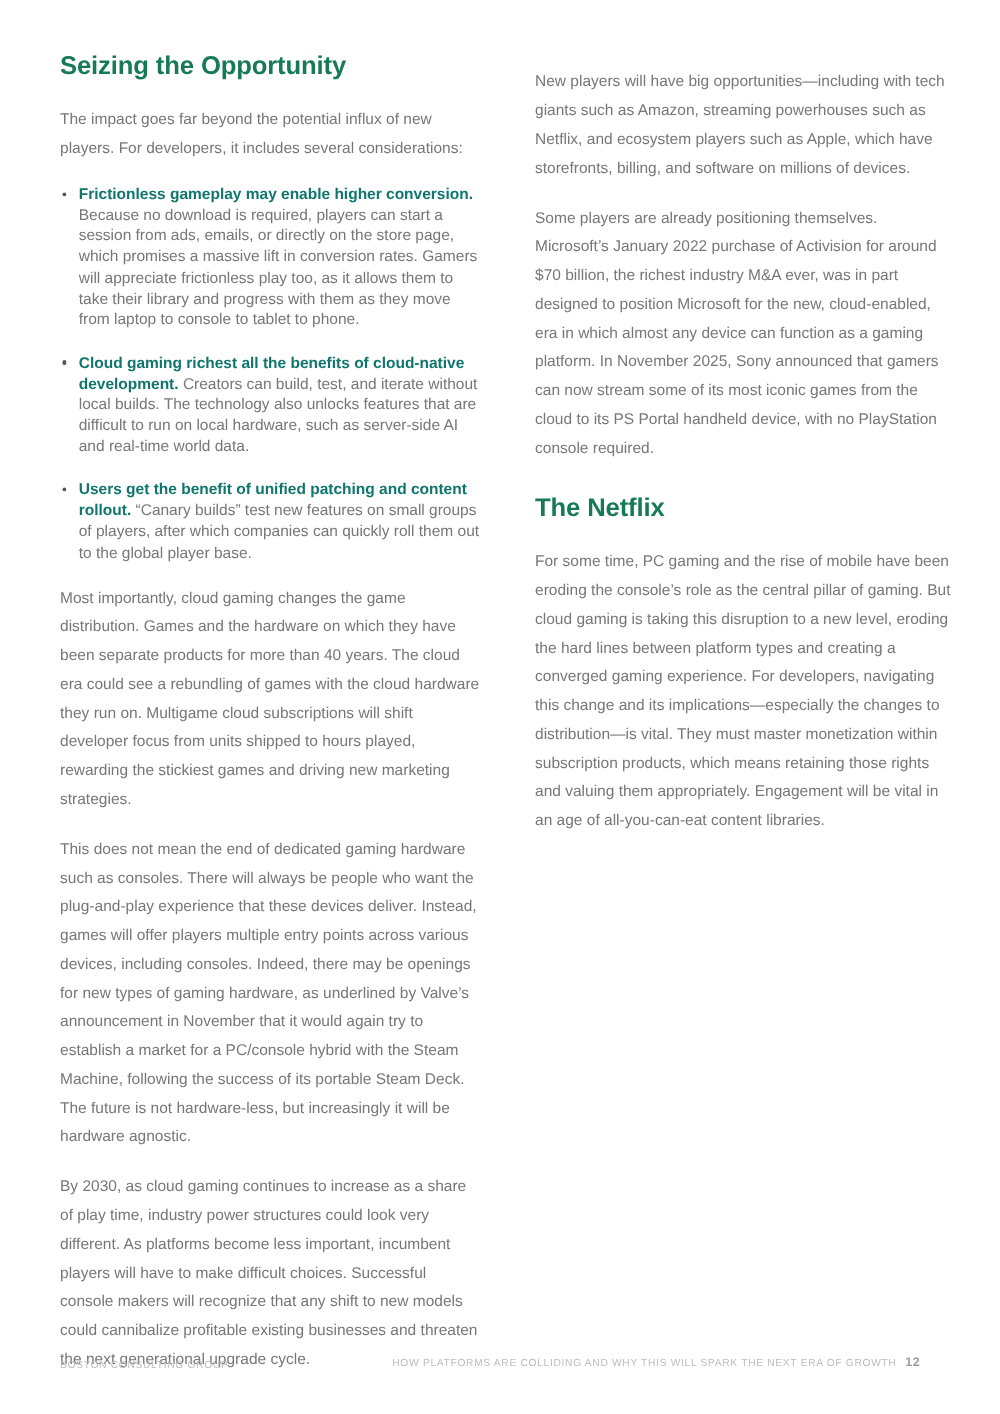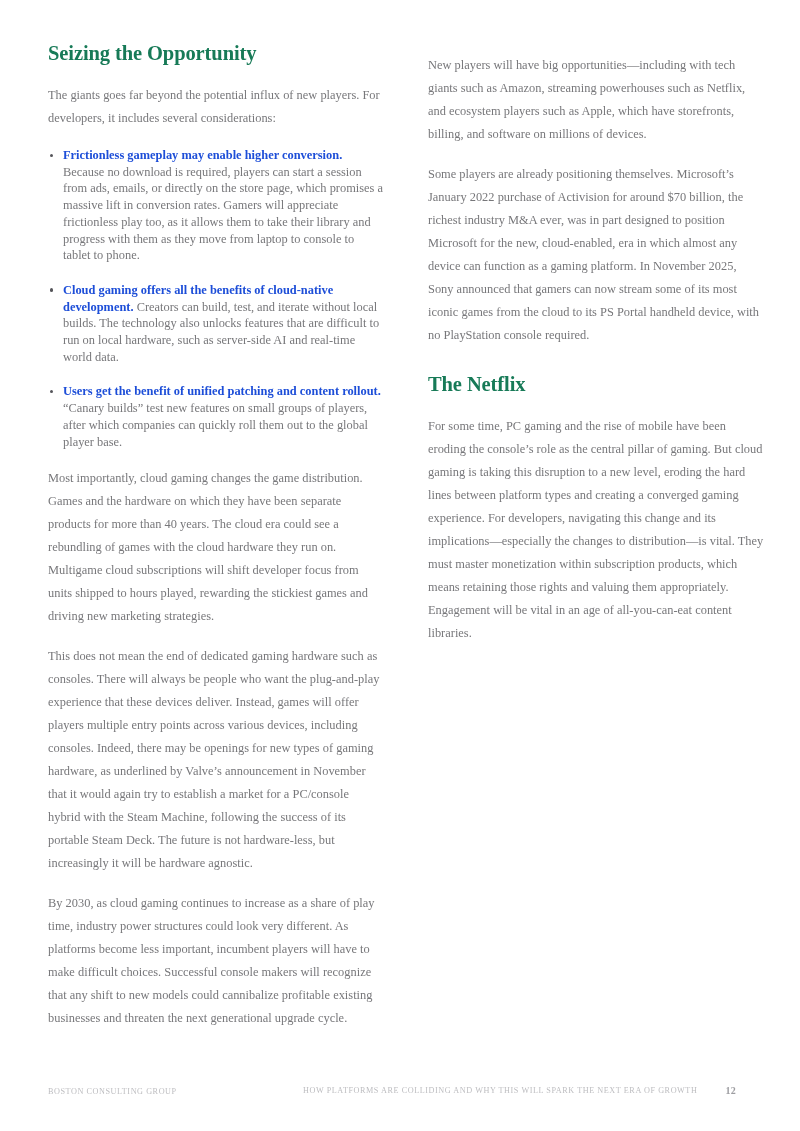--- a/index.html
+++ b/index.html
@@ -12,21 +12,20 @@
     height: 1131px;
     position: relative;
     font-family: "Liberation Sans", sans-serif;
     -webkit-font-smoothing: antialiased;
   }
   .page {
     position: absolute;
     inset: 0;
     background: #ffffff;
     padding: 0;
-    font-family: Liberation Serif, serif;
   }
   .columns {
     position: absolute;
     top: 40px;
     left: 48px;
     right: 48px;
     display: flex;
     gap: 44px;
   }
   .col {
@@ -72,21 +71,21 @@
     position: absolute;
     left: 2px;
     top: 6.5px;
     width: 3.2px;
     height: 3.2px;
     border-radius: 50%;
     background: #55555a;
   }
   .lead {
     font-weight: bold;
-    color: #1d4ed8;
+    color: #0f766e;
   }
 
   .footer {
     position: absolute;
     left: 48px;
     right: 64px;
     bottom: 35px;
     height: 14px;
     display: flex;
     align-items: flex-end;
@@ -95,21 +94,21 @@
     font-size: 8.2px;
     letter-spacing: 0.55px;
     color: #bdbdc0;
     text-transform: uppercase;
     white-space: nowrap;
   }
   .footer-right {
     margin-left: auto;
     display: flex;
     align-items: center;
-    gap: 28px;
+    gap: 7px;
   }
   .footer-title {
     font-size: 8.2px;
     letter-spacing: 0.55px;
     color: #bdbdc0;
     text-transform: uppercase;
     white-space: nowrap;
   }
   .footer-page {
     font-size: 10px;
@@ -122,30 +121,30 @@
 <body>
 
 <div class="page">
 
   <div class="columns">
 
     <div class="col">
 
       <h1 class="section-heading">Seizing the Opportunity</h1>
 
-      <p class="body-text">The giants goes far beyond the potential influx of new players. For developers, it includes several considerations:</p>
+      <p class="body-text">The impact goes far beyond the potential influx of new players. For developers, it includes several considerations:</p>
 
       <ul class="bullet-list">
         <li>
           <span class="bullet-dot"></span>
           <span class="lead">Frictionless gameplay may enable higher conversion.</span><span> Because no download is required, players can start a session from ads, emails, or directly on the store page, which promises a massive lift in conversion rates. Gamers will appreciate frictionless play too, as it allows them to take their library and progress with them as they move from laptop to console to tablet to phone.</span>
         </li>
         <li>
           <span class="bullet-dot"></span>
-          <span class="lead">Cloud gaming offers all the benefits of cloud-native development.</span><span> Creators can build, test, and iterate without local builds. The technology also unlocks features that are difficult to run on local hardware, such as server-side AI and real-time world data.</span>
+          <span class="lead">Cloud gaming richest all the benefits of cloud-native development.</span><span> Creators can build, test, and iterate without local builds. The technology also unlocks features that are difficult to run on local hardware, such as server-side AI and real-time world data.</span>
         </li>
         <li>
           <span class="bullet-dot"></span>
           <span class="lead">Users get the benefit of unified patching and content rollout.</span><span> “Canary builds” test new features on small groups of players, after which companies can quickly roll them out to the global player base.</span>
         </li>
       </ul>
 
       <p class="body-text">Most importantly, cloud gaming changes the game distribution. Games and the hardware on which they have been separate products for more than 40 years. The cloud era could see a rebundling of games with the cloud hardware they run on. Multigame cloud subscriptions will shift developer focus from units shipped to hours played, rewarding the stickiest games and driving new marketing strategies.</p>
       <p class="body-text">This does not mean the end of dedicated gaming hardware such as consoles. There will always be people who want the plug-and-play experience that these devices deliver. Instead, games will offer players multiple entry points across various devices, including consoles. Indeed, there may be openings for new types of gaming hardware, as underlined by Valve’s announcement in November that it would again try to establish a market for a PC/console hybrid with the Steam Machine, following the success of its portable Steam Deck. The future is not hardware-less, but increasingly it will be hardware agnostic.</p>
       <p class="body-text">By 2030, as cloud gaming continues to increase as a share of play time, industry power structures could look very different. As platforms become less important, incumbent players will have to make difficult choices. Successful console makers will recognize that any shift to new models could cannibalize profitable existing businesses and threaten the next generational upgrade cycle.</p>

